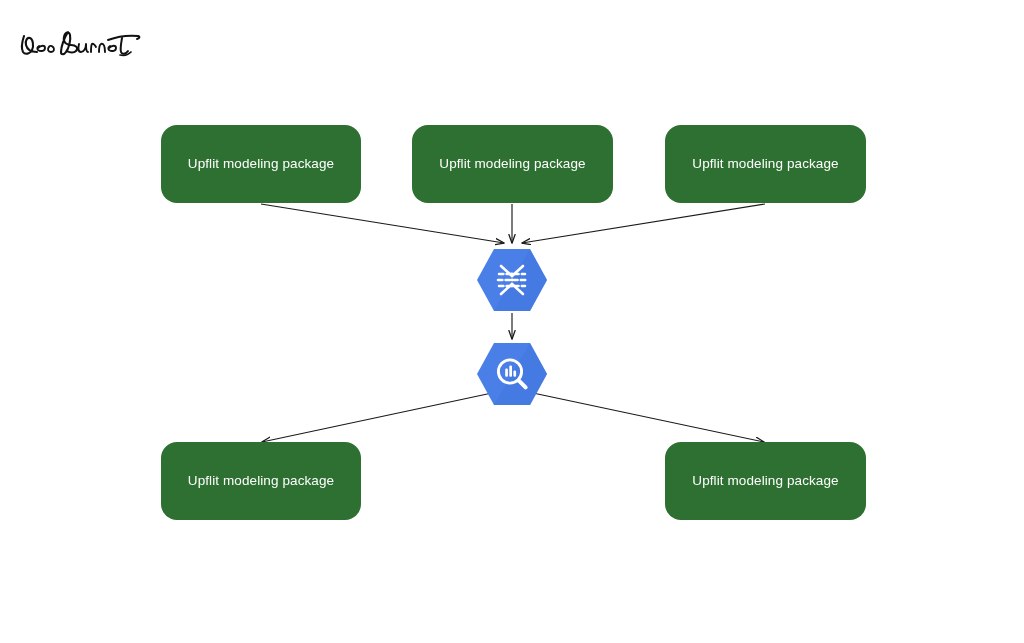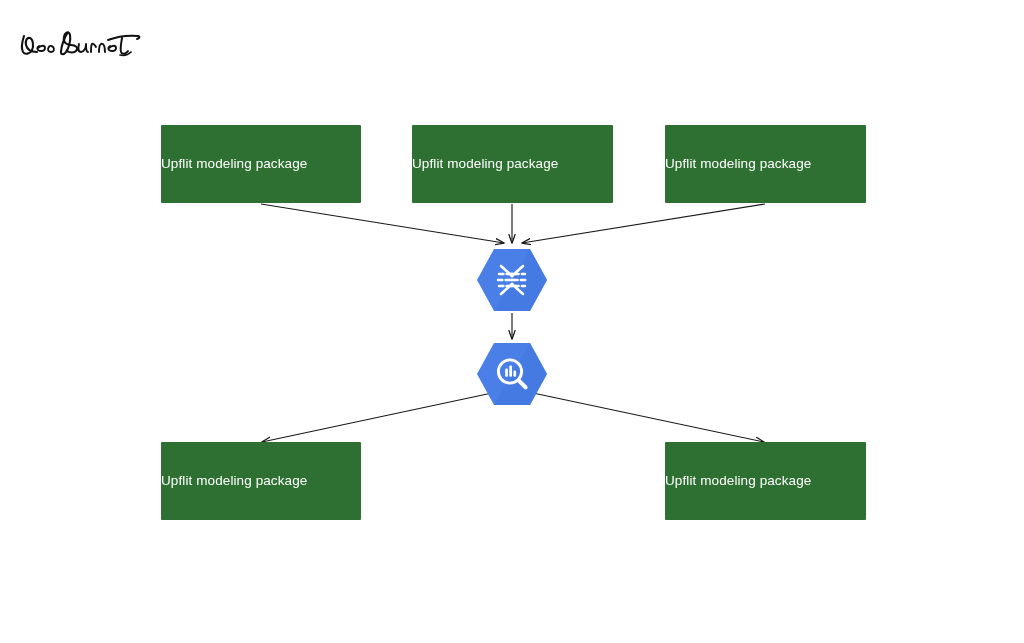--- a/index.html
+++ b/index.html
@@ -31,23 +31,24 @@
     left: 0;
     top: 0;
     width: 1024px;
     height: 643px;
     pointer-events: none;
   }
   
   .pkg-box {
     position: absolute;
     box-sizing: border-box;
-    border-radius: 1px;
+    border-radius: 16px;
     display: flex;
     align-items: center;
+    justify-content: center;
     text-align: center;
     color: #ffffff;
     font-size: 13.5px;
     font-family: "Liberation Sans", sans-serif;
     letter-spacing: 0.1px;
     line-height: 1.25;
     user-select: none;
   }
   
   .hex-node {

